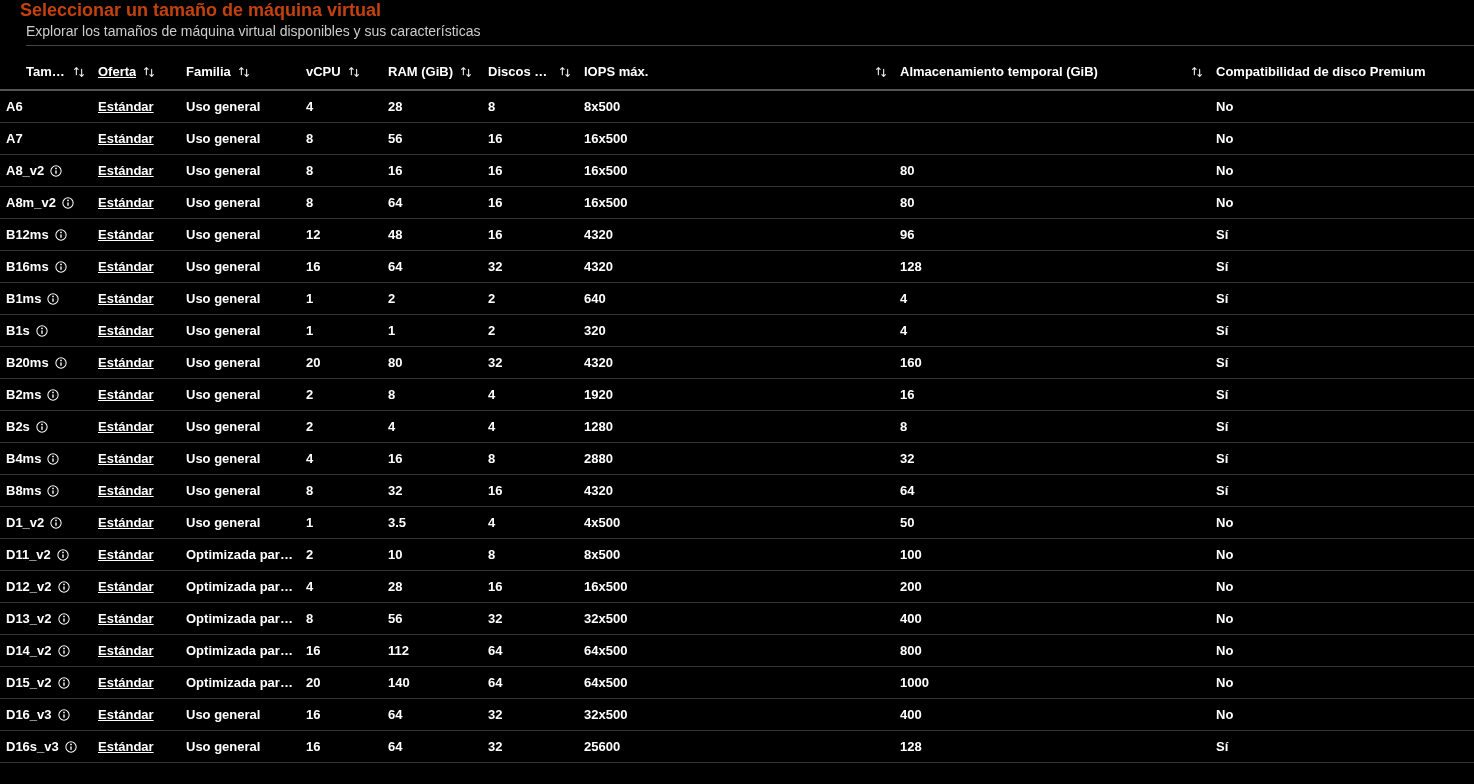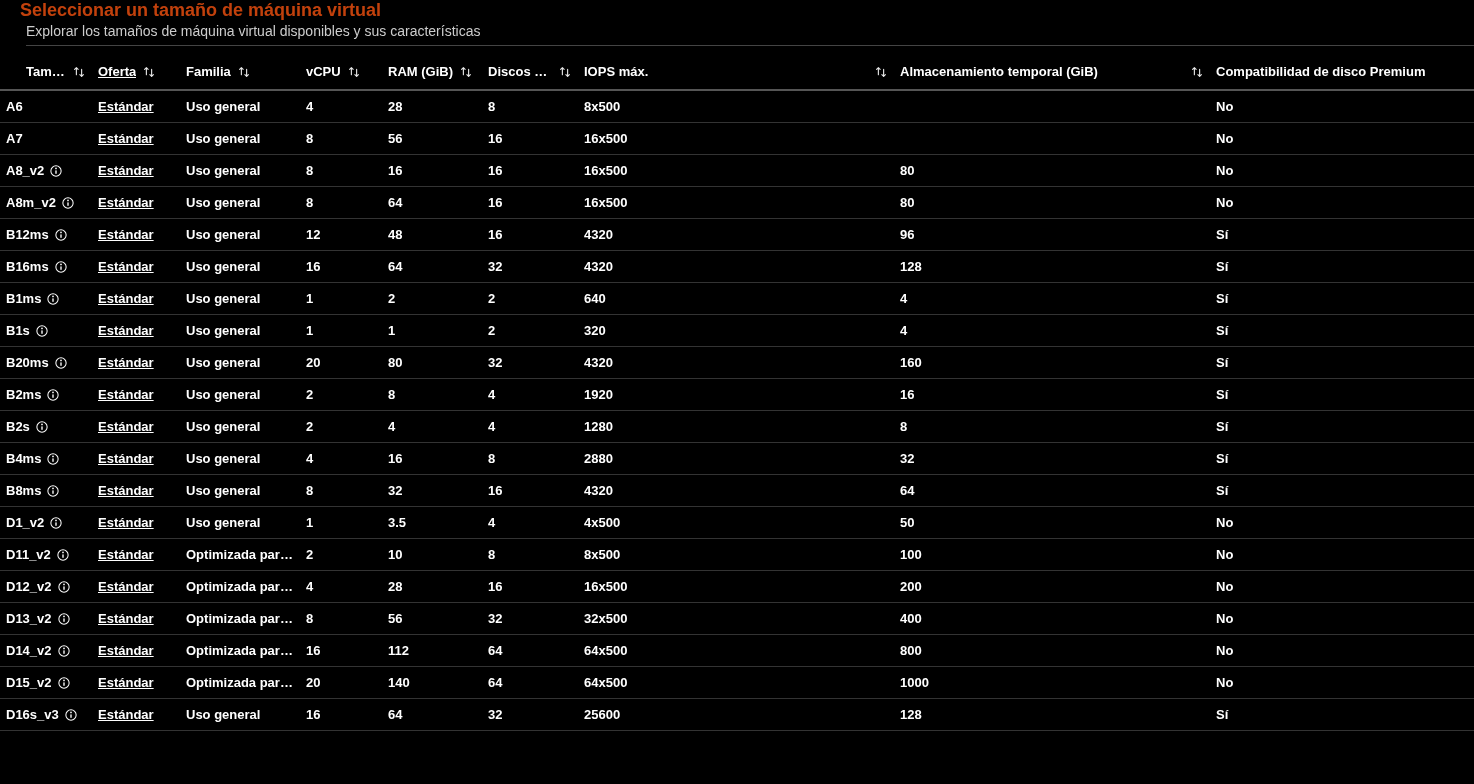--- a/index.html
+++ b/index.html
@@ -551,20 +551,40 @@
         <td class="col-vcpu">20</td>
         <td class="col-ram">140</td>
         <td class="col-disks">64</td>
         <td class="col-iops">64x500</td>
         <td class="col-temp">1000</td>
         <td class="col-prem">No</td>
       </tr>
       <tr>
         <td class="col-size">
           <div class="size-cell">
+            <span>D16_v3</span>
+            <svg class="info-icon" viewBox="0 0 14 14">
+              <circle class="ring" cx="7" cy="7" r="6"></circle>
+              <circle class="dot" cx="7" cy="4" r="1"></circle>
+              <rect class="bar" x="6.2" y="6" width="1.6" height="4.5" rx="0.8"></rect>
+            </svg>
+          </div>
+        </td>
+        <td class="col-offer">Estándar</td>
+        <td class="col-family">Uso general</td>
+        <td class="col-vcpu">16</td>
+        <td class="col-ram">64</td>
+        <td class="col-disks">32</td>
+        <td class="col-iops">32x500</td>
+        <td class="col-temp">400</td>
+        <td class="col-prem">No</td>
+      </tr>
+      <tr>
+        <td class="col-size">
+          <div class="size-cell">
             <span>D16s_v3</span>
             <svg class="info-icon" viewBox="0 0 14 14">
               <circle class="ring" cx="7" cy="7" r="6"></circle>
               <circle class="dot" cx="7" cy="4" r="1"></circle>
               <rect class="bar" x="6.2" y="6" width="1.6" height="4.5" rx="0.8"></rect>
             </svg>
           </div>
         </td>
         <td class="col-offer">Estándar</td>
         <td class="col-family">Uso general</td>

